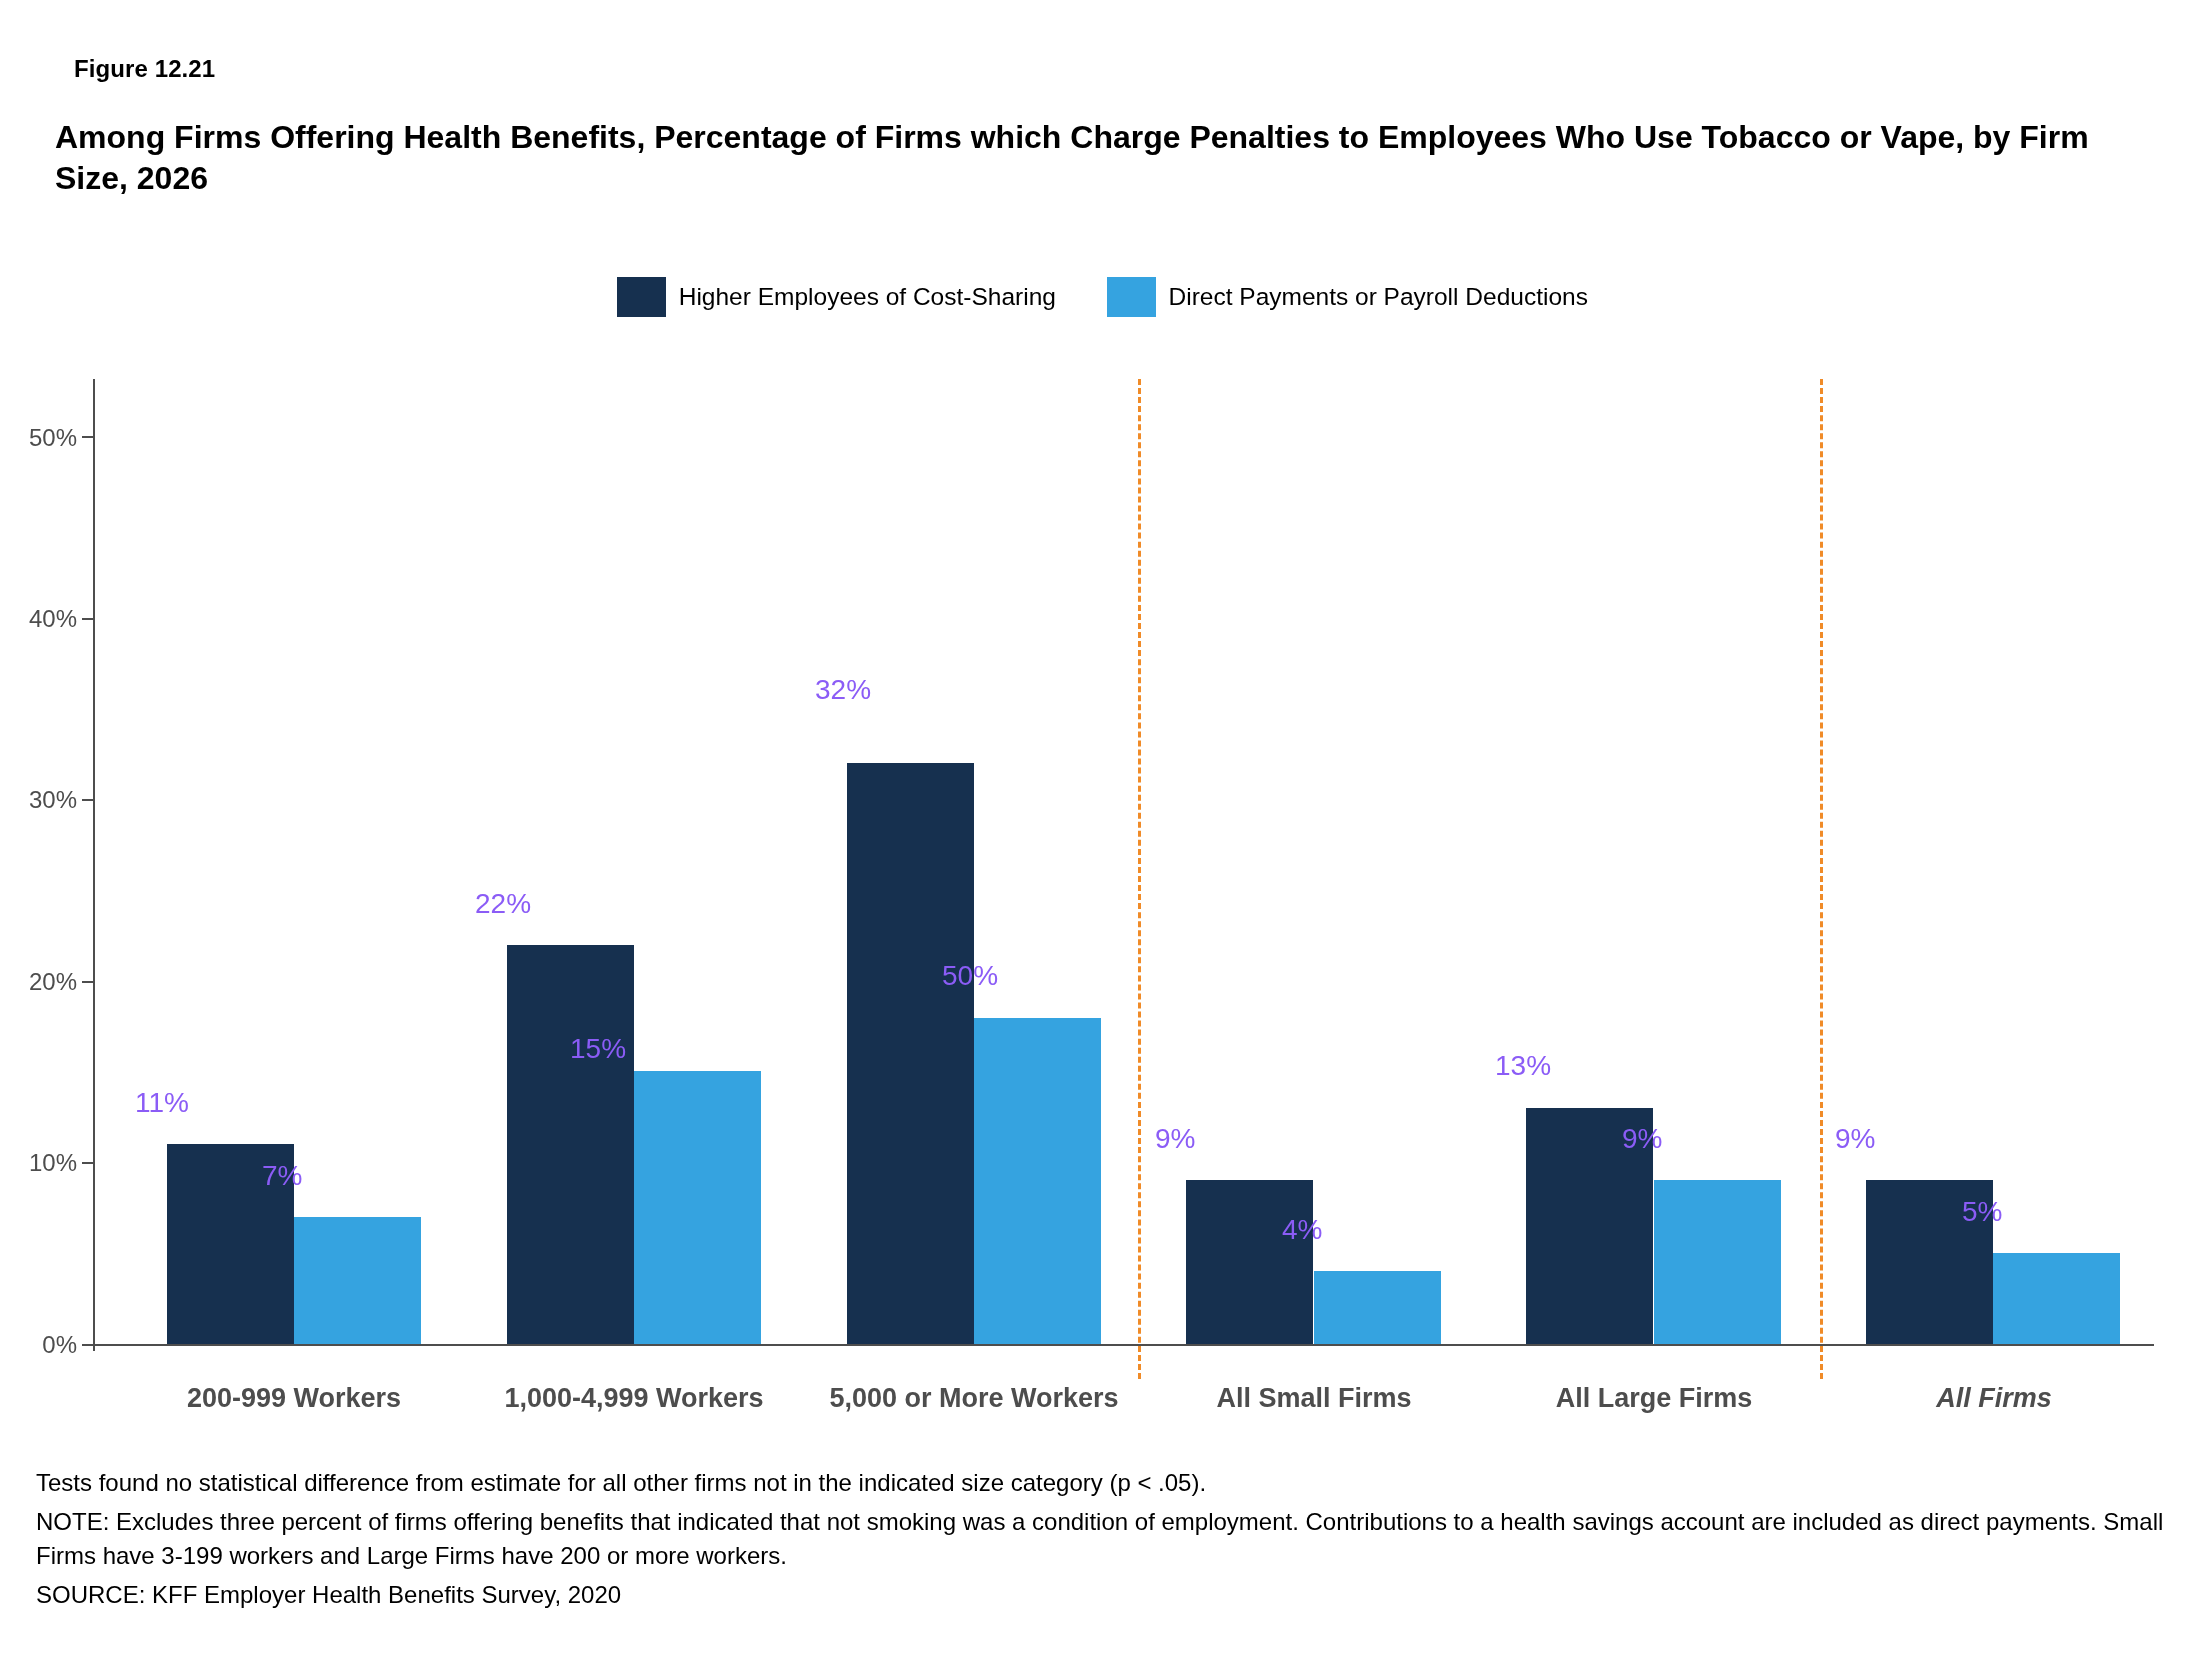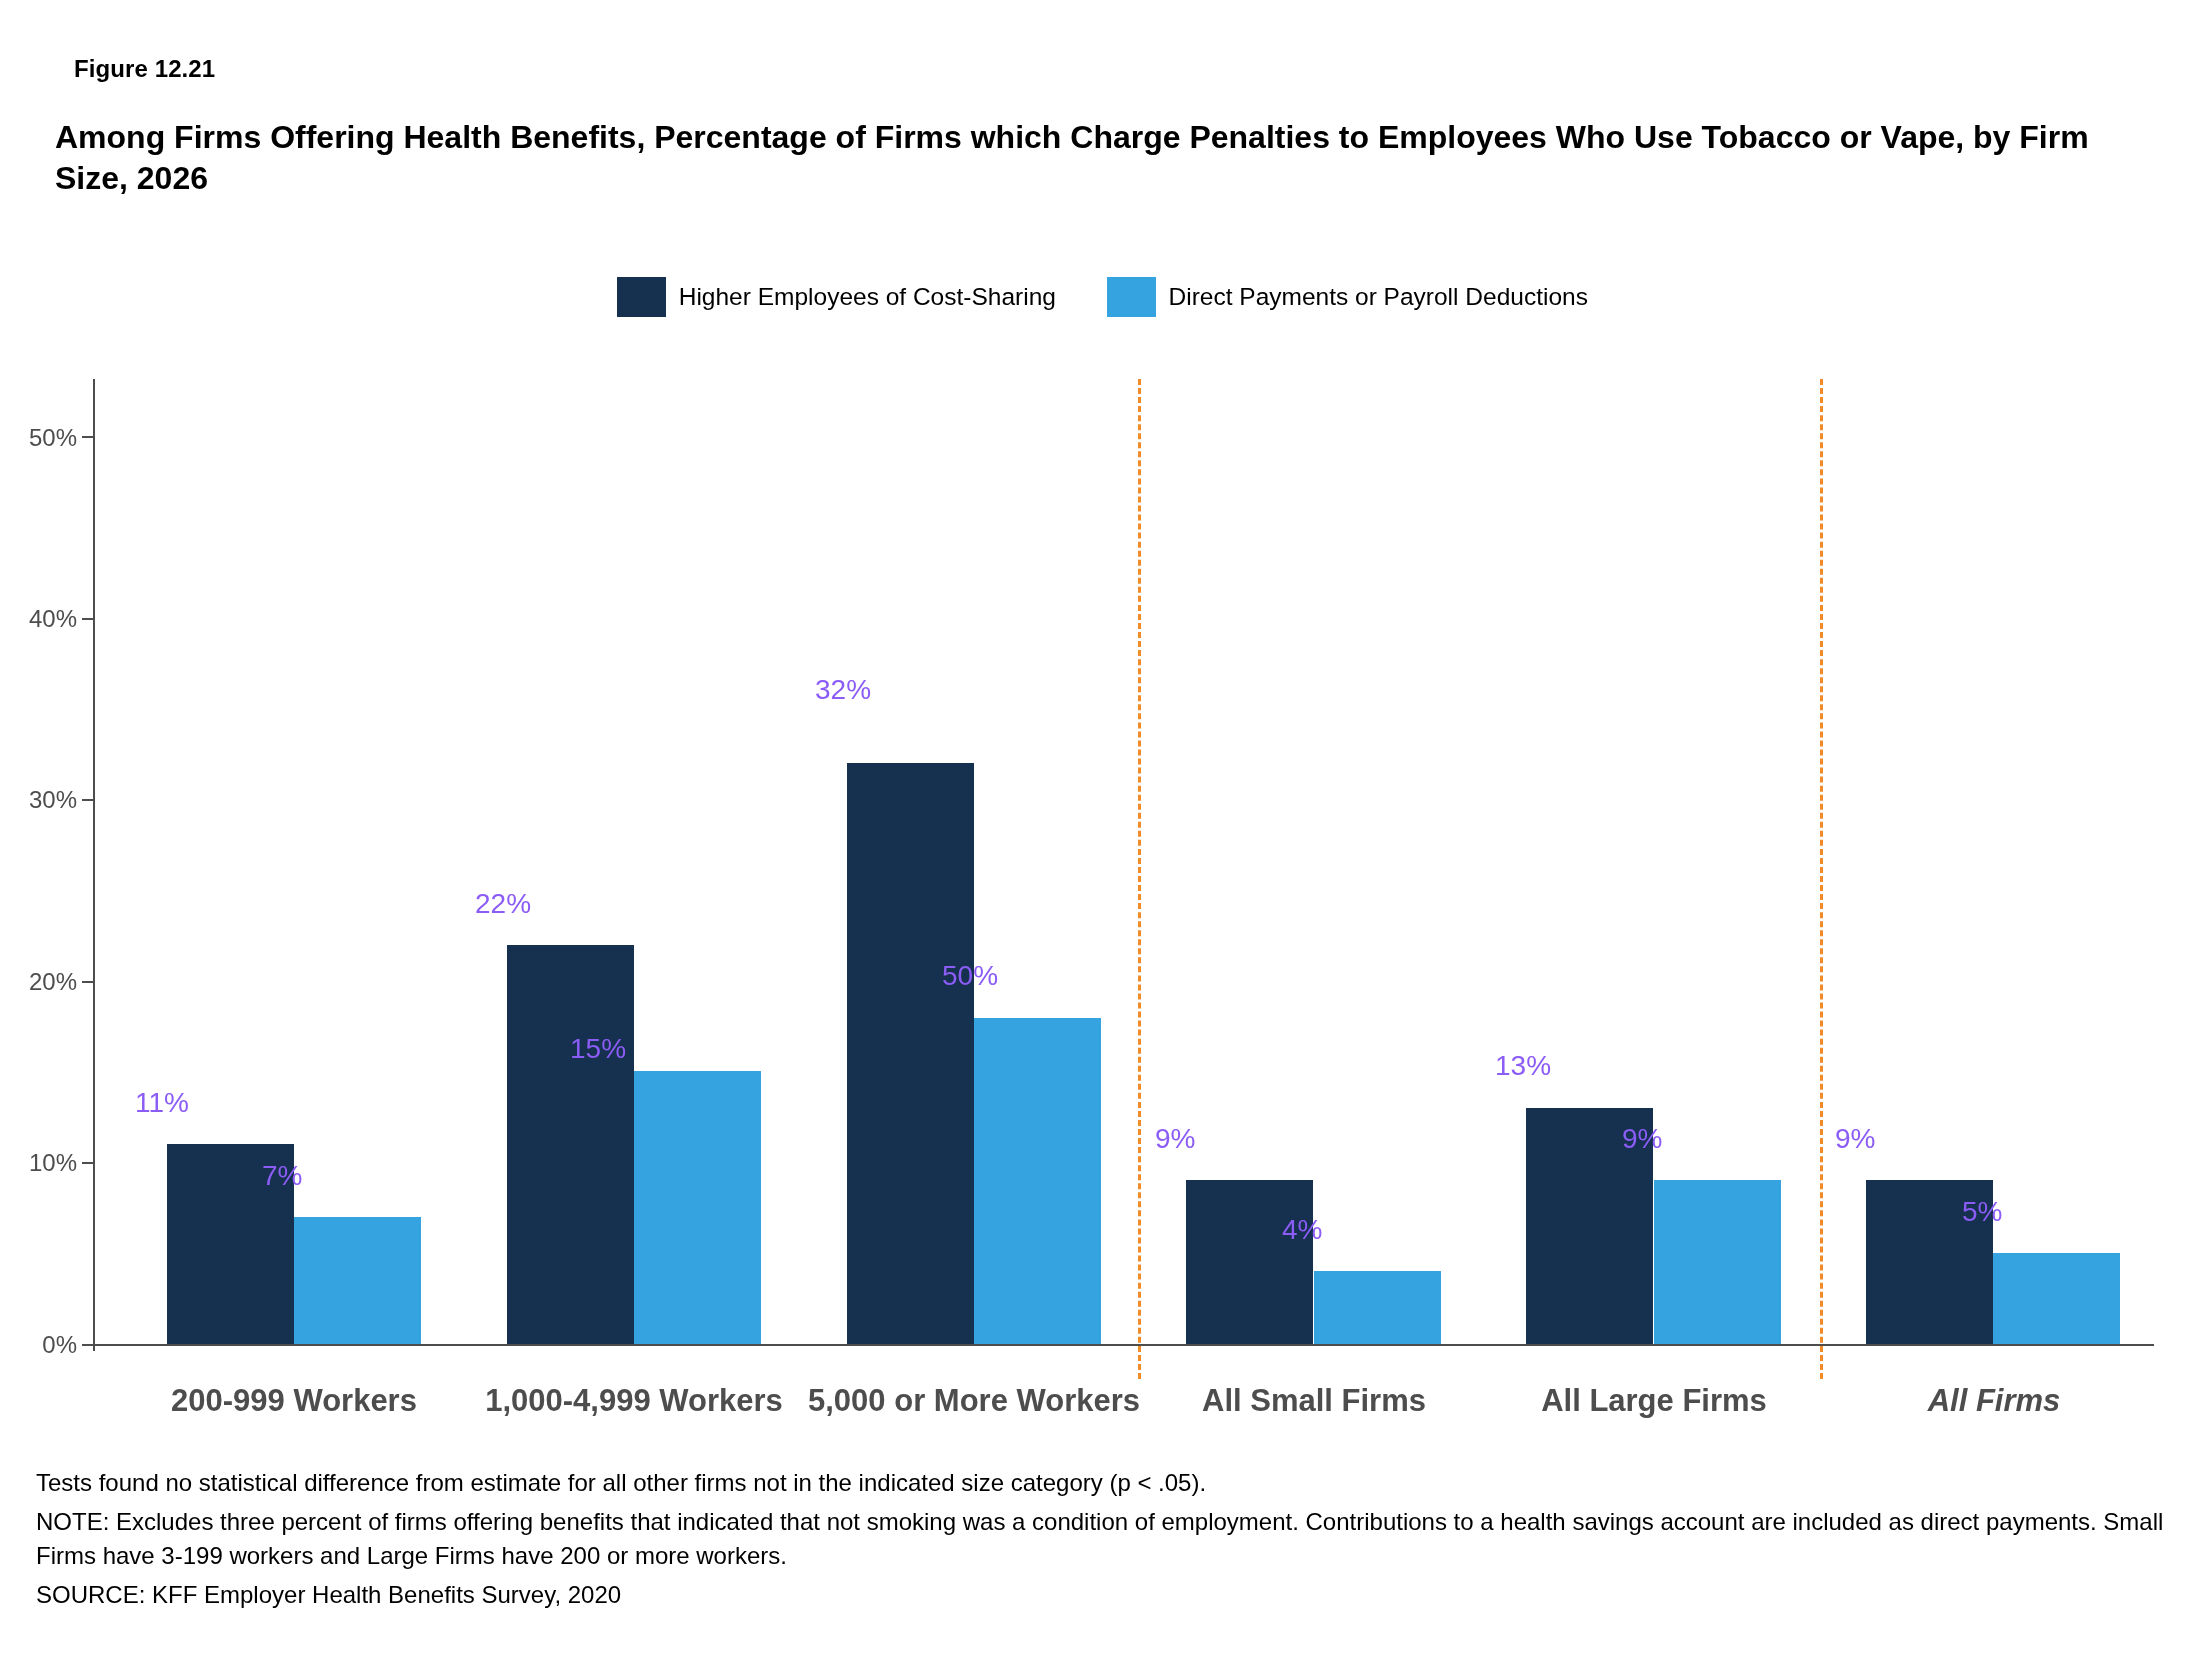--- a/index.html
+++ b/index.html
@@ -117,21 +117,21 @@
 
   .bar-label {
     position: absolute;
     font-size: 28px;
     color: #8b5cf6;
   }
 
   .cat-label {
     position: absolute;
     top: 1383px;
-    font-size: 31px;
+    font-size: 27px;
     font-weight: bold;
     color: #4d4d4d;
     text-align: center;
   }
 
   .divider {
     position: absolute;
     top: 379px;
     height: 1000px;
     width: 0;

